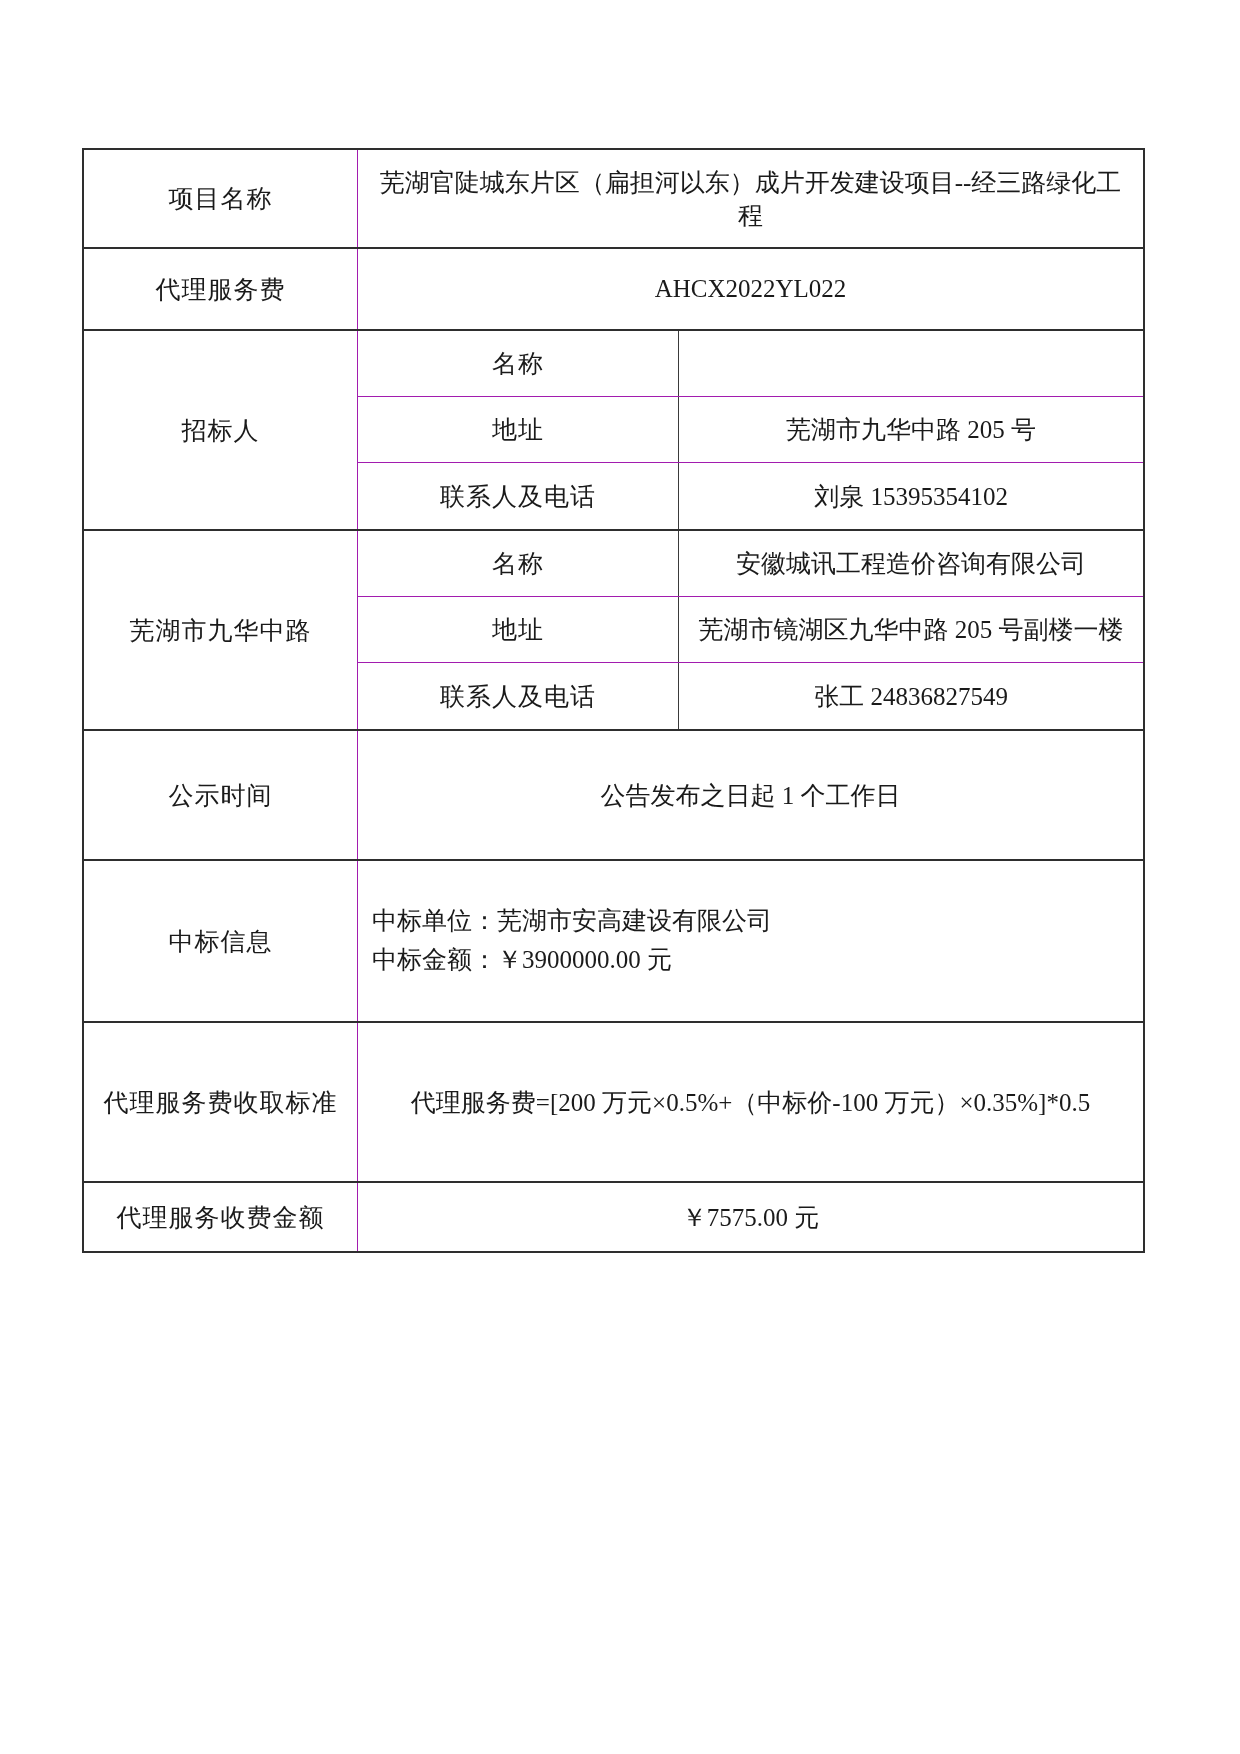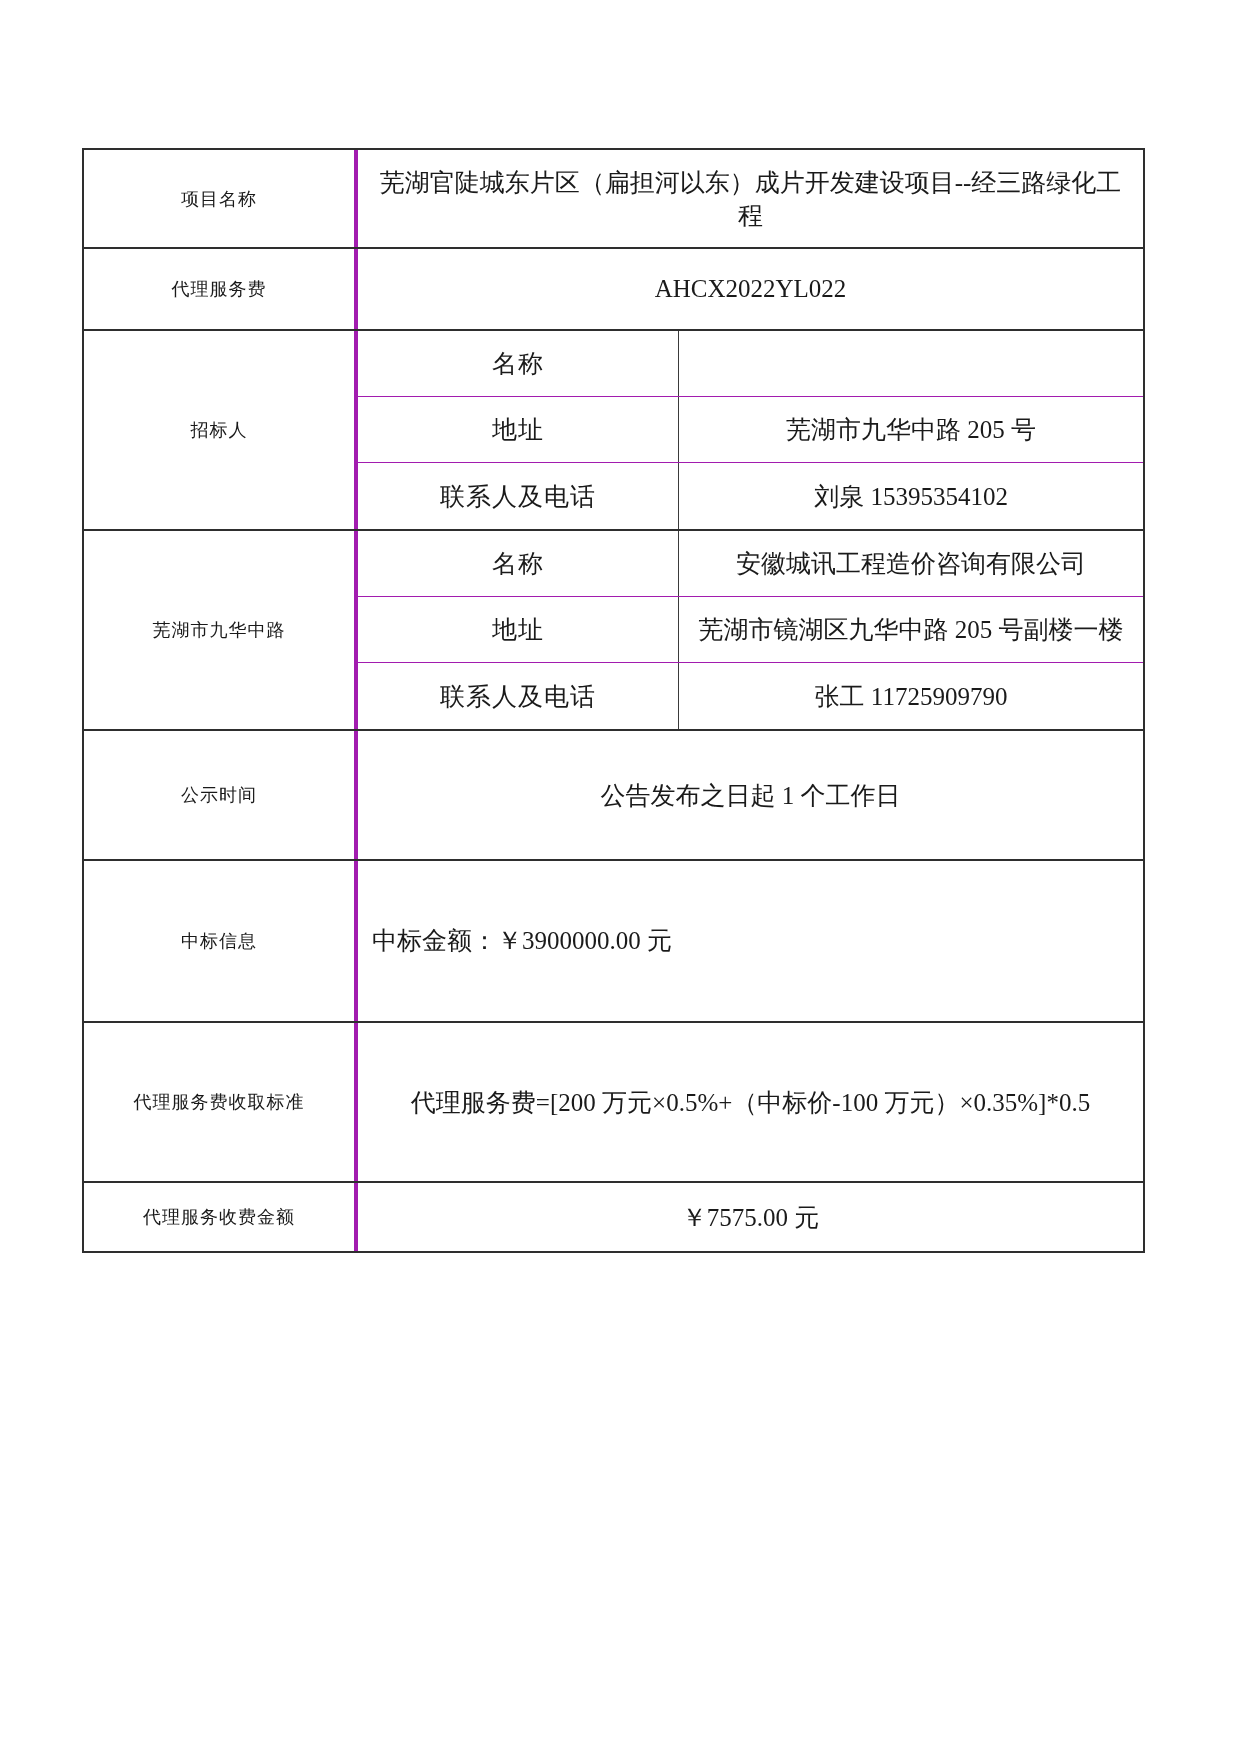--- a/index.html
+++ b/index.html
@@ -32,22 +32,22 @@
     border-bottom: 2px solid #2e2e2e;
   }
   .row:last-child { border-bottom: none; }
   .lbl {
     width: 274px;
     flex: 0 0 274px;
     display: flex;
     align-items: center;
     justify-content: center;
     text-align: center;
-    border-right: 4px solid #a21caf;
-    font-size: 18px;
+    border-right: 1px solid #a21caf;
+    font-size: 25px;
     letter-spacing: 1px;
     padding: 4px 8px;
   }
   .content { flex: 1; display: flex; flex-direction: column; }
   .val {
     flex: 1;
     display: flex;
     align-items: center;
     justify-content: center;
     text-align: center;
@@ -144,37 +144,38 @@
         <div class="sub-row sub-h">
           <div class="sub-lbl">名称</div>
           <div class="sub-val">安徽城讯工程造价咨询有限公司</div>
         </div>
         <div class="sub-row sub-h">
           <div class="sub-lbl">地址</div>
           <div class="sub-val">芜湖市镜湖区九华中路 205 号副楼一楼</div>
         </div>
         <div class="sub-row sub-h">
           <div class="sub-lbl">联系人及电话</div>
-          <div class="sub-val">张工 11725909790</div>
+          <div class="sub-val">张工 24836827549</div>
         </div>
       </div>
     </div>
 
 
     <div class="row h-pub">
       <div class="lbl">公示时间</div>
       <div class="content">
         <div class="val">公告发布之日起 1 个工作日</div>
       </div>
     </div>
 
     <div class="row h-award">
       <div class="lbl">中标信息</div>
       <div class="content">
         <div class="award-cell">
+          <div>中标单位：芜湖市安高建设有限公司</div>
           <div>中标金额：￥3900000.00 元</div>
         </div>
       </div>
     </div>
 
     <div class="row h-feestd">
       <div class="lbl">代理服务费收取标准</div>
       <div class="content">
         <div class="val">代理服务费=[200 万元×0.5%+（中标价-100 万元）×0.35%]*0.5</div>
       </div>

